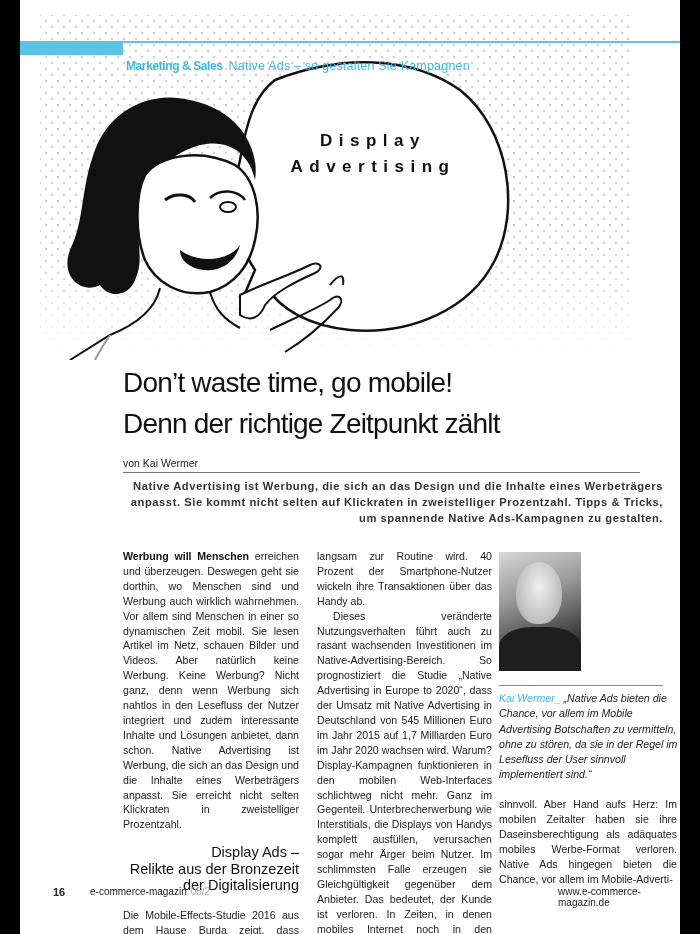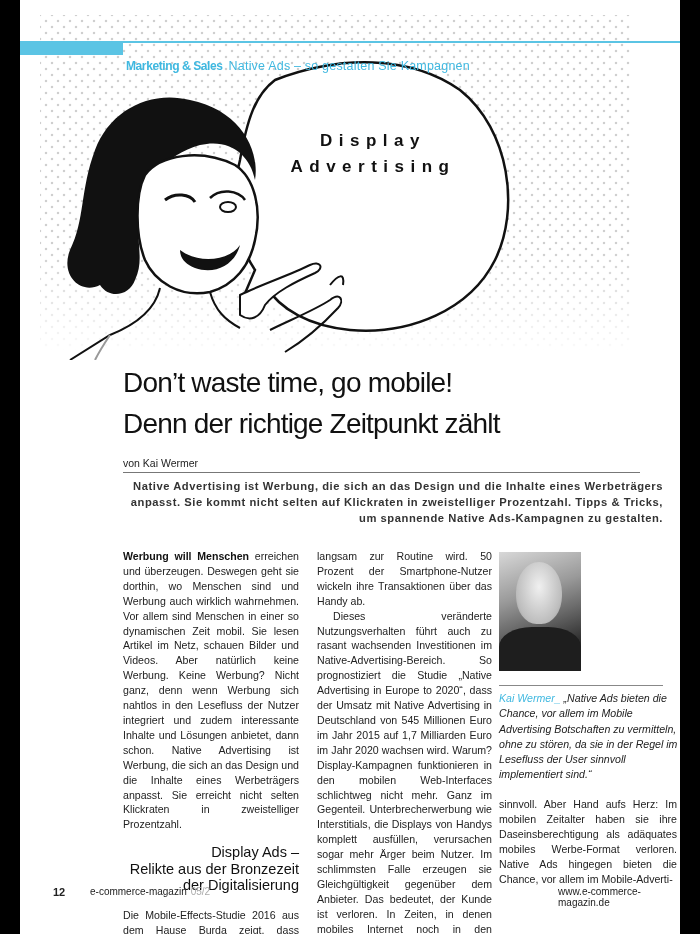--- a/index.html
+++ b/index.html
@@ -96,30 +96,30 @@
     <p><b>Werbung will Menschen</b><span> erreichen und überzeugen. Deswegen geht sie dorthin, wo Menschen sind und Werbung auch wirklich wahrnehmen. Vor allem sind Menschen in einer so dynamischen Zeit mobil. Sie lesen Artikel im Netz, schauen Bilder und Videos. Aber natürlich keine Werbung. Keine Werbung? Nicht ganz, denn wenn Werbung sich nahtlos in den Lesefluss der Nutzer integriert und zudem interessante Inhalte und Lösungen anbietet, dann schon. Native Advertising ist Werbung, die sich an das Design und die Inhalte eines Werbeträgers anpasst. Sie erreicht nicht selten Klickraten in zweistelliger Prozentzahl.</span></p>
     <div class="subhead">
       <div>Display Ads –</div>
       <div>Relikte aus der Bronzezeit</div>
       <div>der Digitalisierung</div>
     </div>
     <p>Die Mobile-Effects-Studie 2016 aus dem Hause Burda zeigt, dass Einkaufen über mobile Geräte auch in Deutschland</p>
   </div>
 
   <div class="col col2">
-    <p>langsam zur Routine wird. 50 Prozent der Smartphone-Nutzer wickeln ihre Transaktionen über das Handy ab.</p>
+    <p>langsam zur Routine wird. 40 Prozent der Smartphone-Nutzer wickeln ihre Transaktionen über das Handy ab.</p>
     <p class="indent">Dieses veränderte Nutzungsverhalten führt auch zu rasant wachsenden Investitionen im Native-Advertising-Bereich. So prognostiziert die Studie „Native Advertising in Europe to 2020“, dass der Umsatz mit Native Advertising in Deutschland von 545 Millionen Euro im Jahr 2015 auf 1,7 Milliarden Euro im Jahr 2020 wachsen wird. Warum? Display-Kampagnen funktionieren in den mobilen Web-Interfaces schlichtweg nicht mehr. Ganz im Gegenteil. Unterbrecherwerbung wie Interstitials, die Displays von Handys komplett ausfüllen, verursachen sogar mehr Ärger beim Nutzer. Im schlimmsten Falle erzeugen sie Gleichgültigkeit gegenüber dem Anbieter. Das bedeutet, der Kunde ist verloren. In Zeiten, in denen mobiles Internet noch in den Kinderschuhen steckte, waren Display Ads auf dem Desktop vielleicht noch</p>
   </div>
 
   <div class="photo">
     <div class="head"></div>
     <div class="body"></div>
   </div>
   <div class="photo-rule"></div>
   <div class="quote">
     <span class="name">Kai Wermer_</span><span> „Native Ads bieten die Chance, vor allem im Mobile Advertising Botschaften zu vermitteln, ohne zu stören, da sie in der Regel im Lesefluss der User sinnvoll implementiert sind.“</span>
   </div>
   <div class="col3b">sinnvoll. Aber Hand aufs Herz: Im mobilen Zeitalter haben sie ihre Daseinsberechtigung als adäquates mobiles Werbe-Format verloren. Native Ads hingegen bieten die Chance, vor allem im Mobile-Adverti-</div>
 
-  <div class="folio folio-num">12</div>
+  <div class="folio folio-num">16</div>
   <div class="folio folio-mag"><span>e-commerce-magazin</span><span class="folio-issue">05/2</span></div>
   <div class="folio folio-url">www.e-commerce-magazin.de</div>
 </div>
 
 </body></html>

